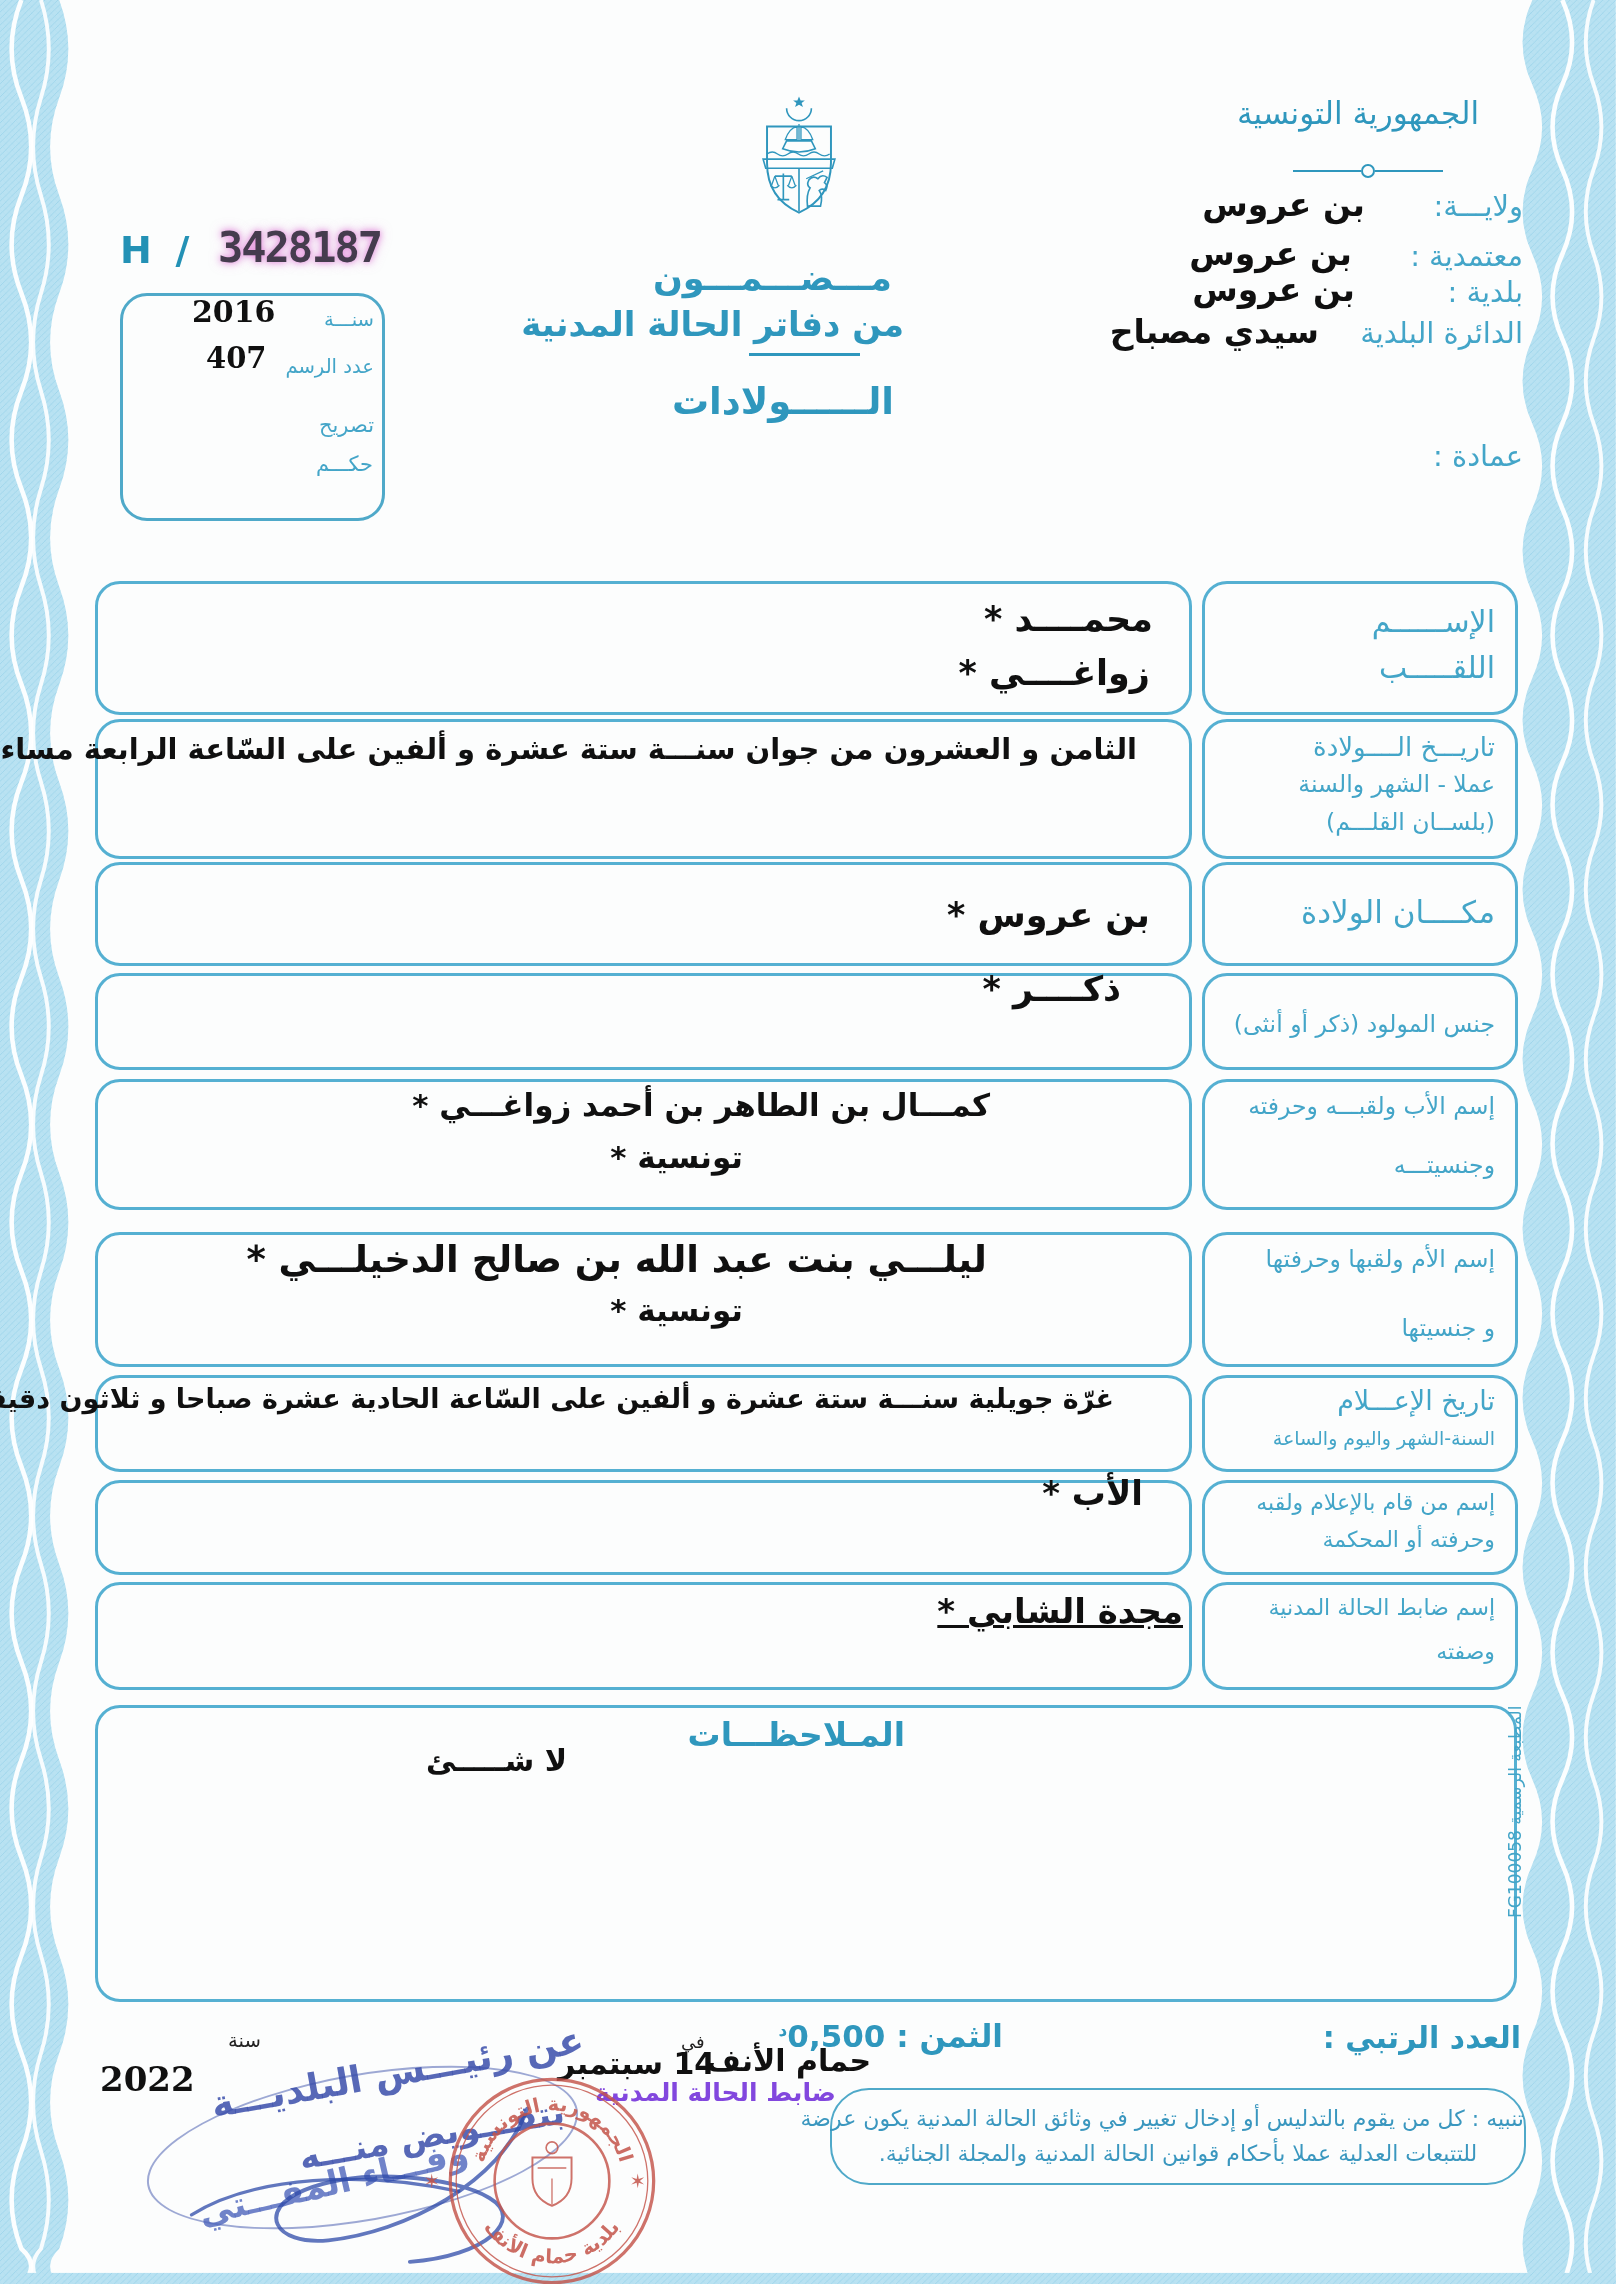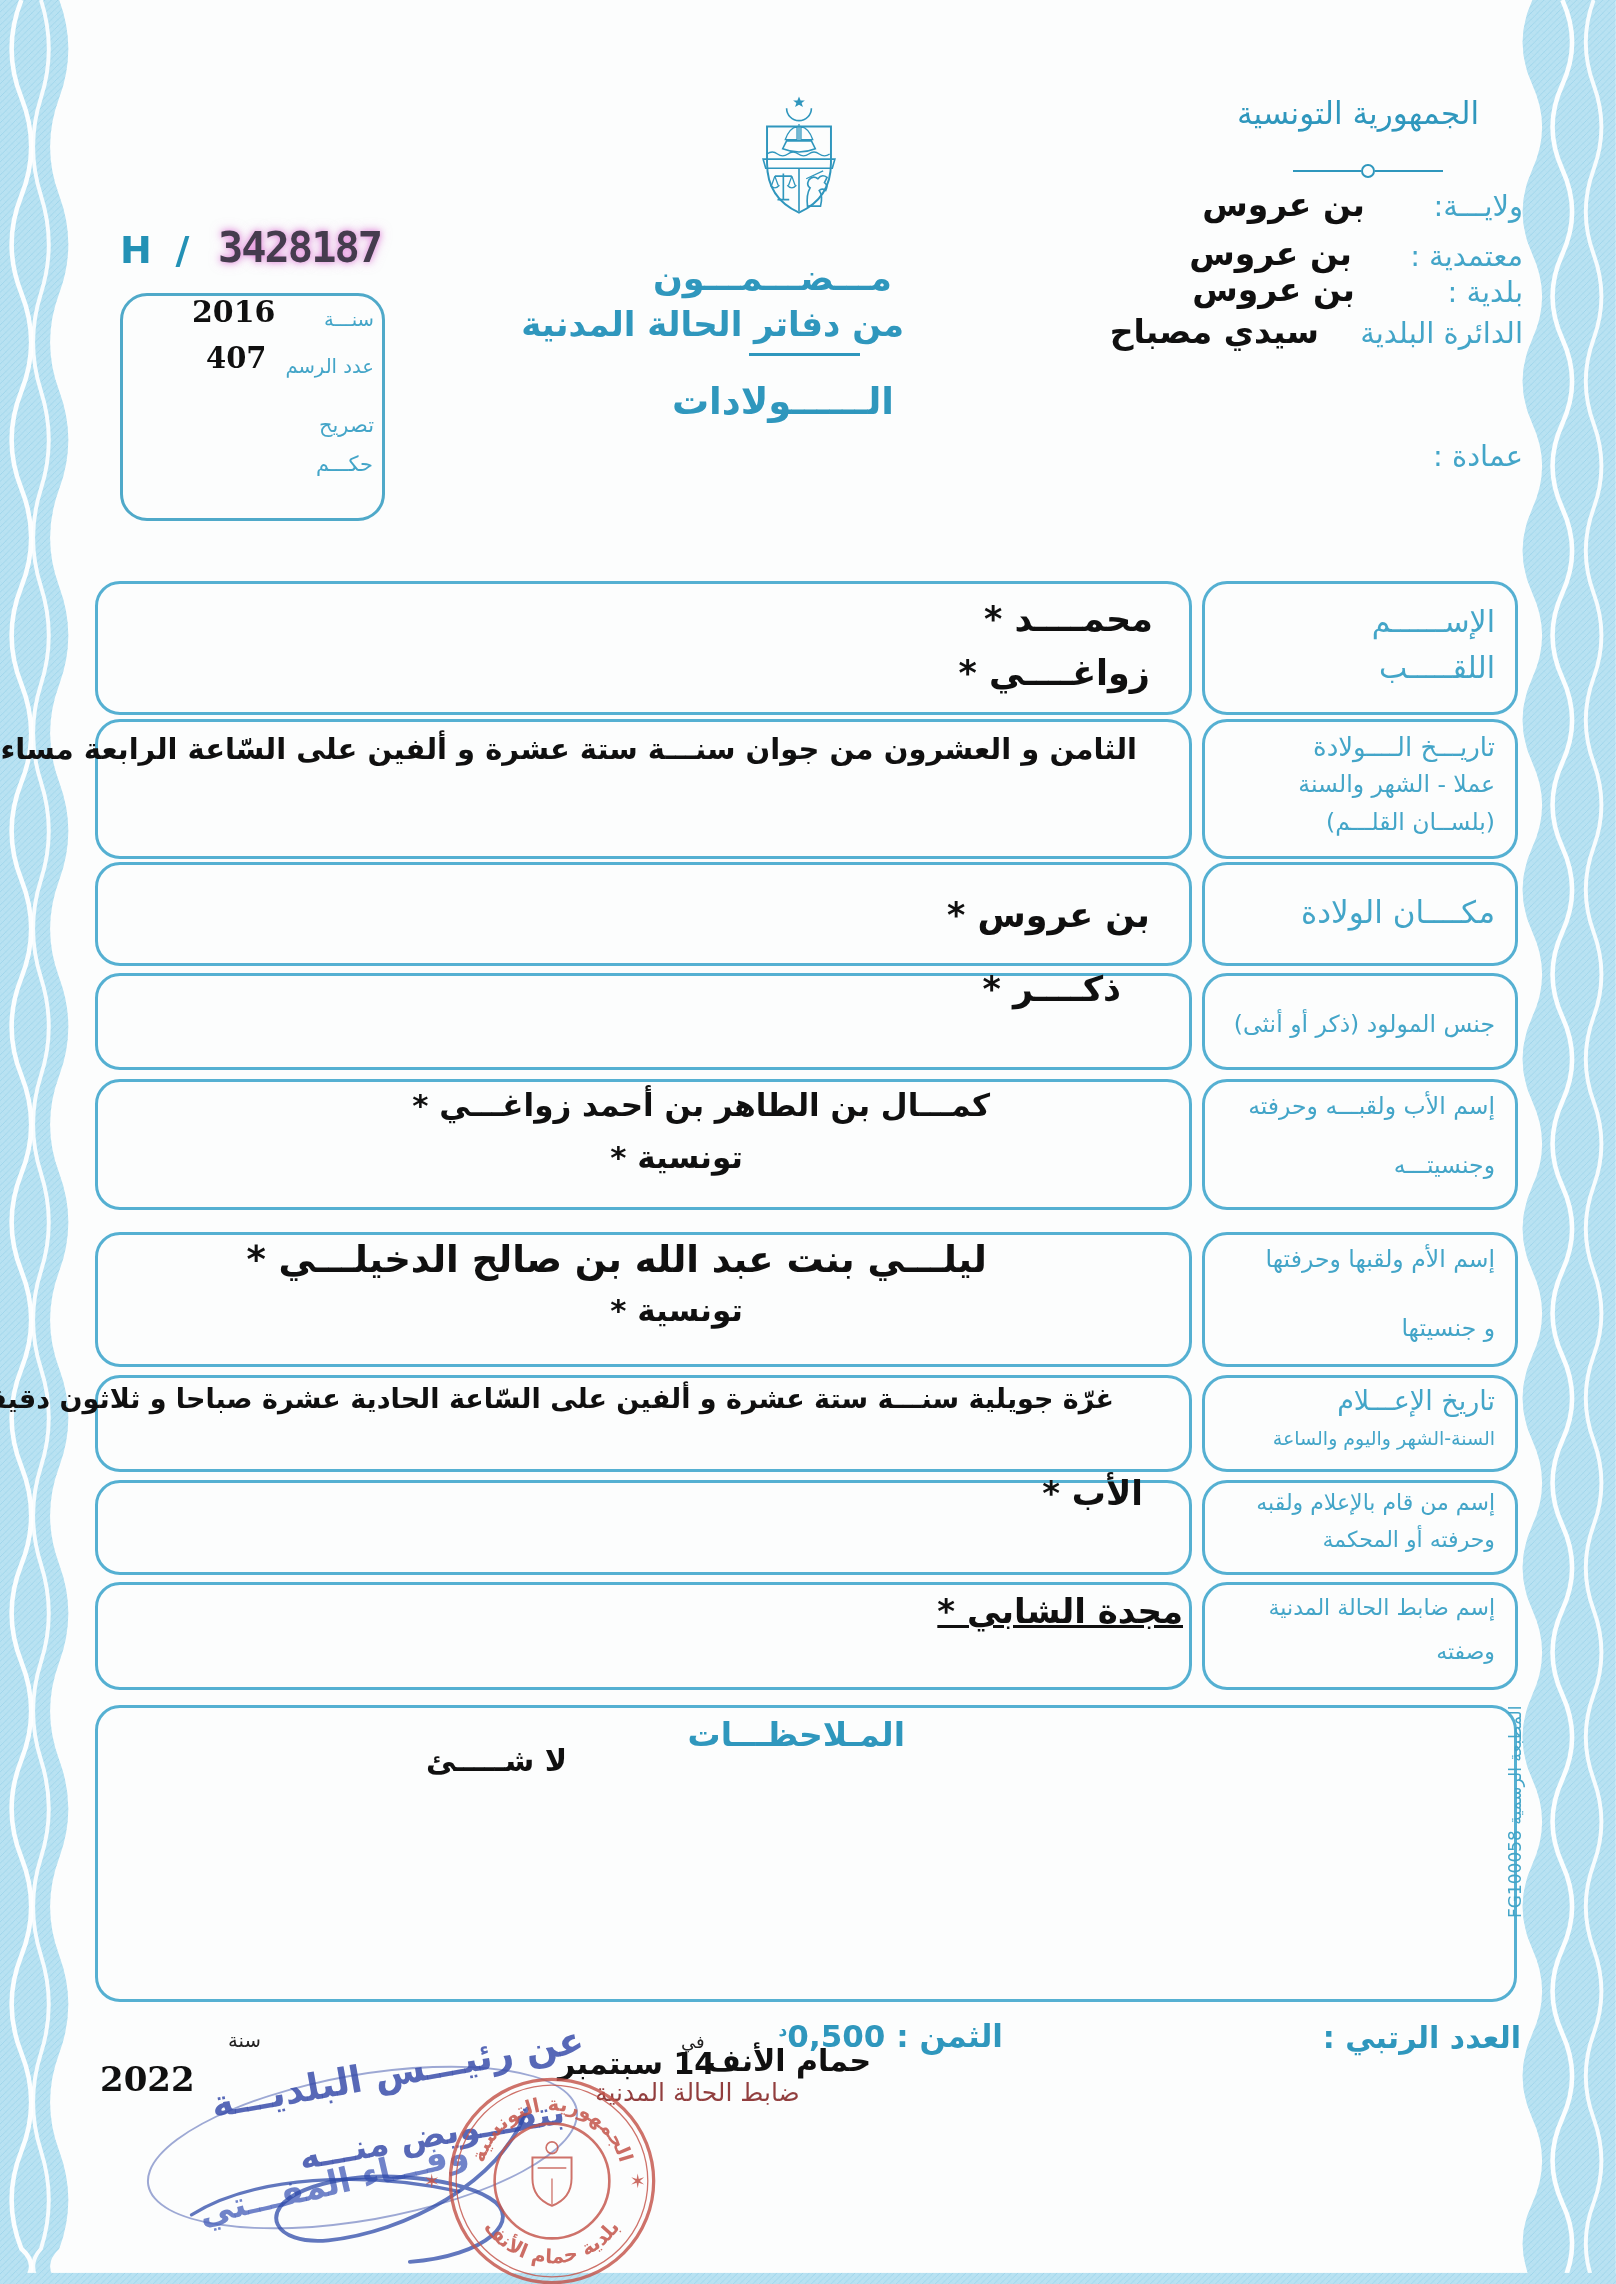--- a/index.html
+++ b/index.html
@@ -14,21 +14,21 @@
   .center{text-align:center;}
   .sep{display:flex;align-items:center;}
   .sep .ln{width:68px;height:2px;background:#2f97bd;}
   .sep .o{width:9.8px;height:9.8px;border:2px solid #2f97bd;border-radius:50%;}
   .serif{font-family:"DejaVu Serif",serif;}
   .mono{font-family:"DejaVu Sans Mono",monospace;}
   .stampnum{color:#453c4e;font-weight:bold;letter-spacing:-2px;
             text-shadow:0 0 5.9px rgba(222,120,214,.85),0 0 11.7px rgba(222,120,214,.5);}
   .notice{border:2.6px solid #4fa9c9;border-radius:39px;color:#3a97bf;}
   .bluestamp{color:rgba(58,78,170,.85);font-weight:bold;}
-  .officer{color:#7f1d1d;opacity:.85;font-weight:normal;}
+  .officer{color:#6d28d9;opacity:.85;font-weight:bold;}
   sup.dinar{font-size:17px;}
 </style>
 </head>
 <body>
 
 <div class="page">
 
   <svg class="layer" width="1617" height="2284" viewBox="0 0 2480 3504">
     <defs>
       <pattern id="hx" width="10" height="10" patternUnits="userSpaceOnUse">
@@ -169,20 +169,24 @@
 
   <div class="box" style="left:96px;top:1705px;width:1416px;height:291px;"></div>
   <div class="abs teal center" style="left:691px;top:1716px;width:215px;font-size:33px;font-weight:bold;">المـلاحظـــات</div>
   <div class="abs val" style="left:427px;top:1744px;font-size:30px;">لا شـــــئ</div>
   <div class="abs lbl" style="left:1507px;top:1918px;font-size:17px;transform:rotate(-90deg);transform-origin:0 0;direction:rtl;">المطبعة الرسمية FG100058</div>
 
   <div class="abs teal" style="right:95px;top:2021px;font-size:30px;font-weight:bold;">العدد الرتبي :</div>
   <div class="abs teal" style="right:613px;top:2019px;font-size:31px;font-weight:bold;">
     <span>الثمن :</span>
     <span>0,500</span><sup class="dinar">د</sup>
+  </div>
+  <div class="abs notice center" style="left:831px;top:2088px;width:692px;height:93px;">
+    <div style="font-size:22px;margin-top:10.4px;line-height:37px;">تنبيه : كل من يقوم بالتدليس أو إدخال تغيير في وثائق الحالة المدنية يكون عرضة</div>
+    <div style="font-size:22px;line-height:34px;">للتتبعات العدلية عملا بأحكام قوانين الحالة المدنية والمجلة الجنائية.</div>
   </div>
 
   <div class="abs val" style="left:707px;top:2044px;font-size:30px;">حمام الأنف</div>
   <div class="abs" style="left:682px;top:2032px;font-size:18px;color:#222;">في</div>
   <div class="abs val" style="left:559px;top:2047px;font-size:30px;">14 سبتمبر</div>
   <div class="abs" style="left:229px;top:2030px;font-size:19.6px;color:#222;">سنة</div>
   <div class="abs serif val" style="left:101px;top:2043px;font-size:34px;margin-top:17px;">2022</div>
   <div class="abs officer" style="left:596px;top:2079px;font-size:25px;">ضابط الحالة المدنية</div>
 
   <div class="abs" style="left:145px;top:2074px;width:433px;height:143px;border:2.6px solid rgba(62,84,172,.5);border-radius:50%;transform:rotate(-10deg);"></div>

